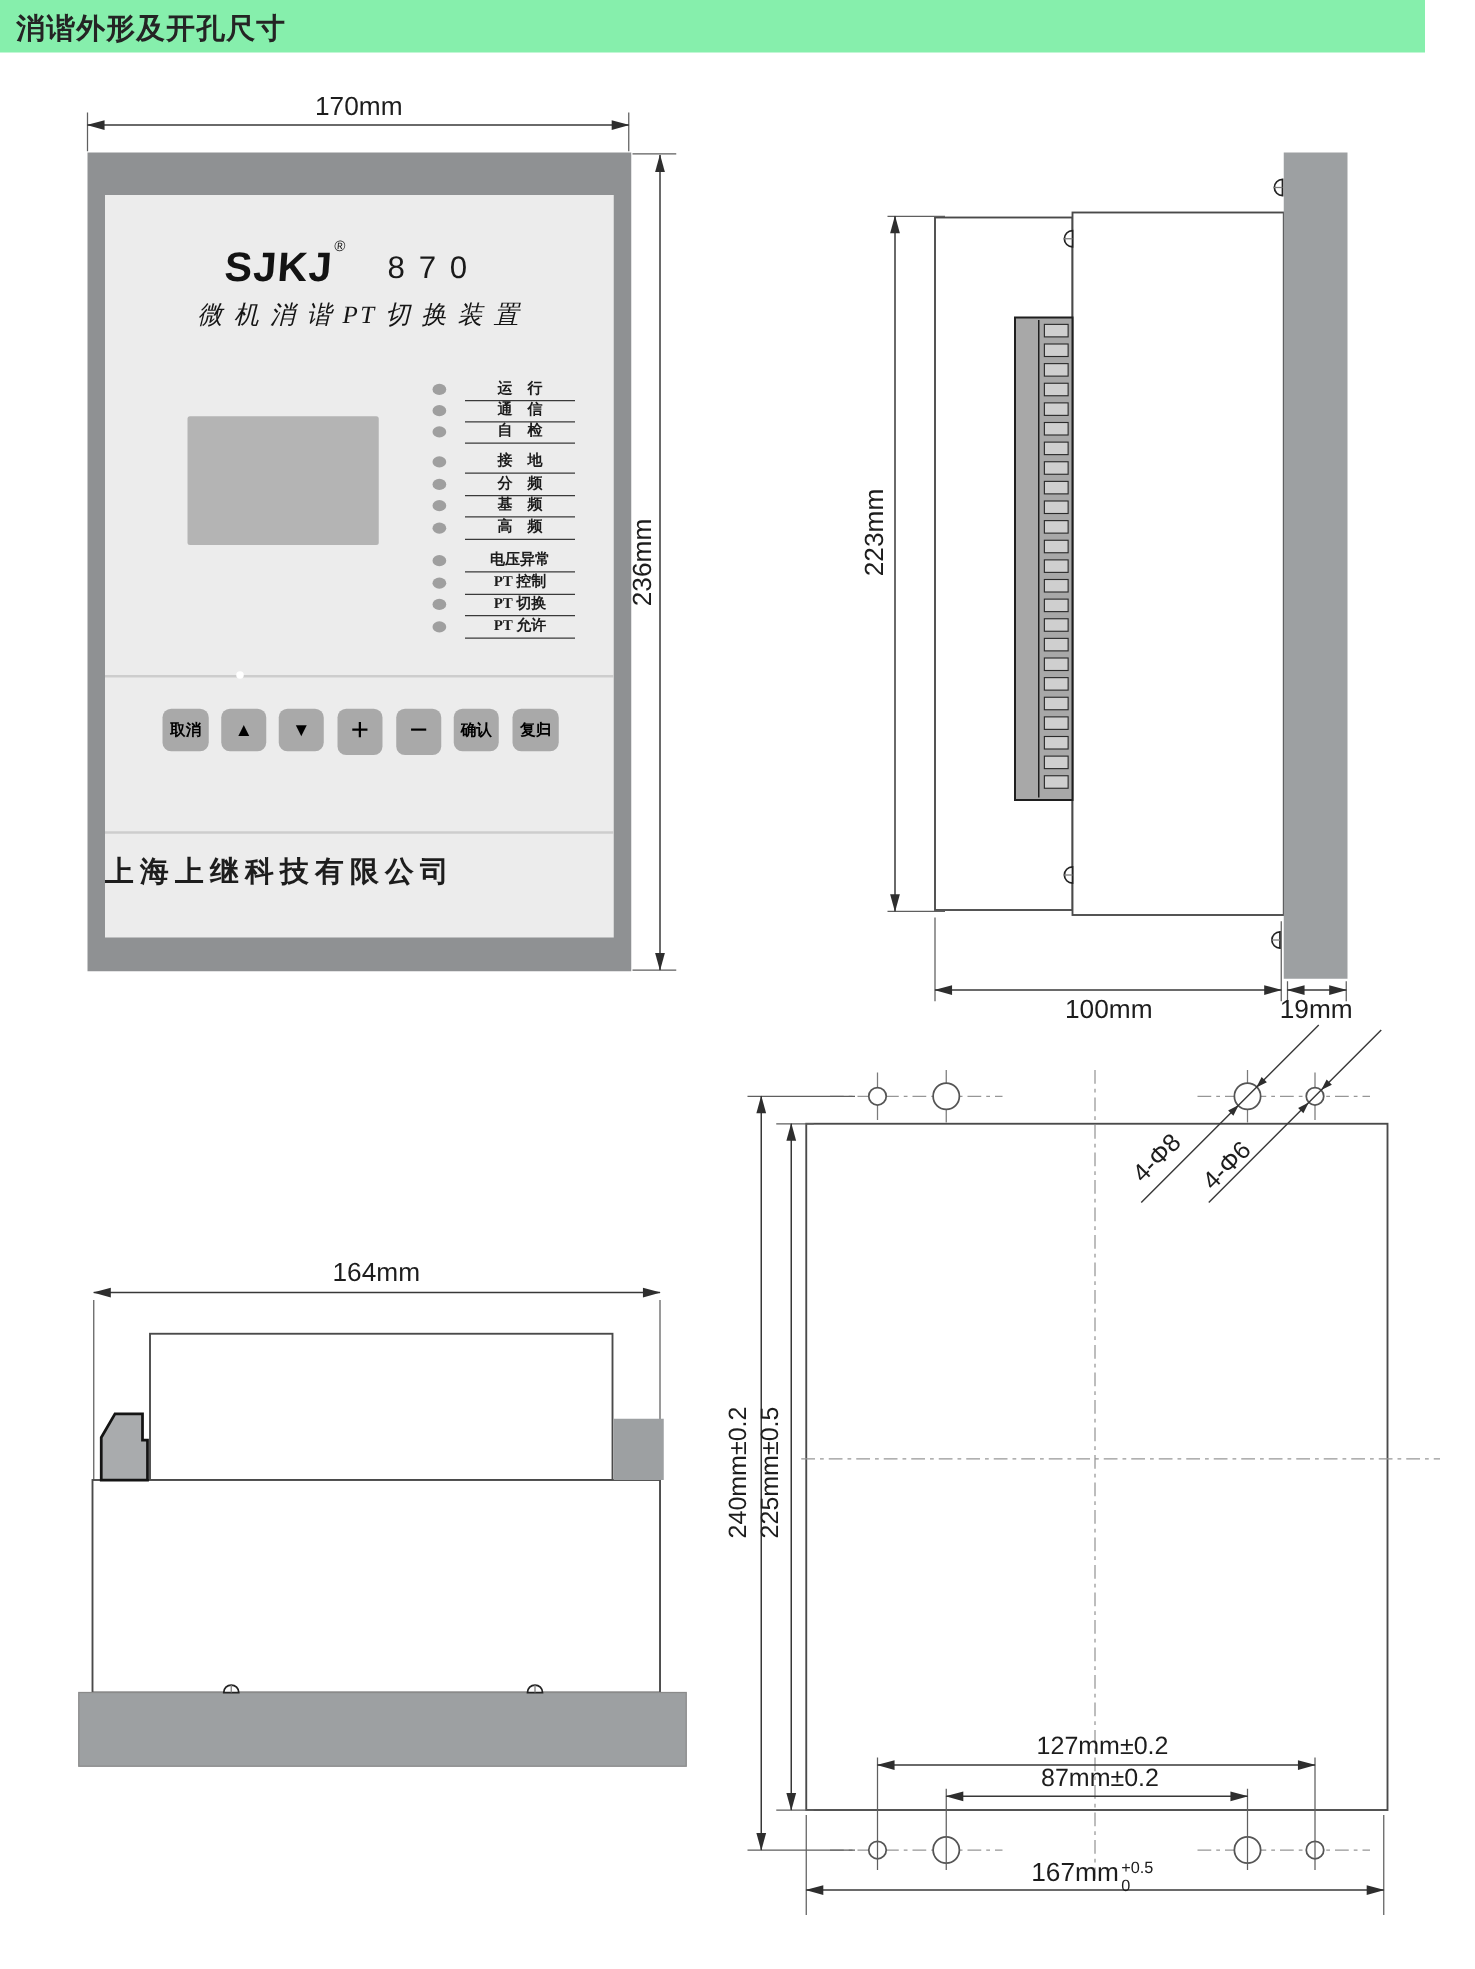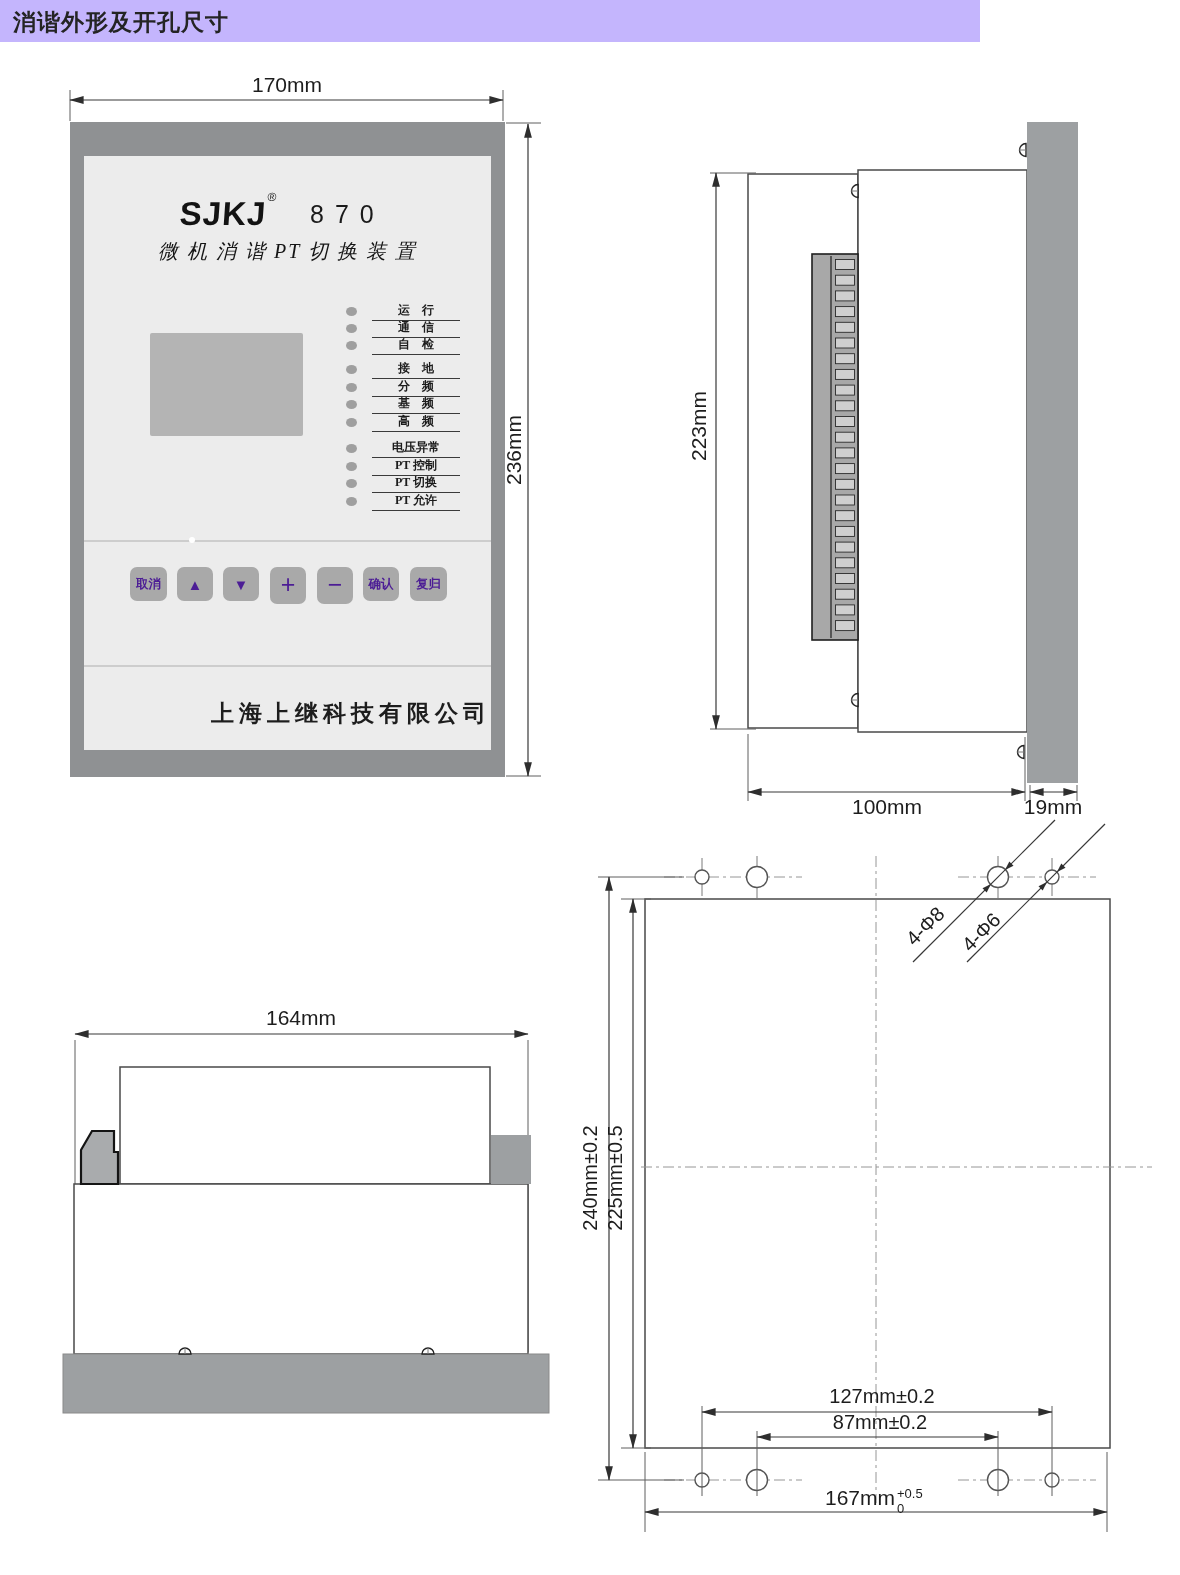--- a/index.html
+++ b/index.html
@@ -1,43 +1,43 @@
 <!DOCTYPE html>
 <html><head>
 <meta charset="utf-8">
 <style>
   html,body{margin:0;padding:0;background:#fff;}
   .canvas{position:relative;width:1180px;height:1575px;background:#fff;overflow:hidden;
           font-family:"Liberation Sans","DejaVu Sans",sans-serif;}
   
-  .hdr{position:absolute;left:0;top:0;width:980px;height:42px;background:#c4b5fd;}
+  .hdr{position:absolute;left:0;top:0;width:1140px;height:42px;background:#86efac;}
   .hdr span{position:absolute;left:13px;top:7px;font-size:23px;font-weight:700;color:#242424;letter-spacing:1px;}
   
   .device{position:absolute;left:70px;top:122px;width:435px;height:655px;background:#8f9193;}
   .face{position:absolute;left:14px;top:34px;width:407px;height:594px;background:#ececec;}
   .brand{position:absolute;left:96px;top:34px;font-size:33px;font-weight:800;color:#131313;letter-spacing:1px;transform:skewX(-4deg);}
   .brand sup{font-size:12px;font-weight:400;vertical-align:24px;letter-spacing:0;}
   .model{position:absolute;left:226px;top:44px;font-size:25px;font-weight:400;color:#1a1a1a;letter-spacing:11px;}
   .devtitle{position:absolute;left:0;top:82px;width:100%;text-align:center;font-size:20px;font-weight:400;
             color:#151515;letter-spacing:2px;font-family:"Liberation Serif","DejaVu Serif",serif;font-style:italic;}
   .screen{position:absolute;left:66px;top:177px;width:153px;height:103px;background:#b4b4b4;border-radius:2px;}
   .ledrow{position:absolute;left:262px;height:16px;display:flex;align-items:center;}
   .leddot{width:11px;height:9px;border-radius:50%;background:#9f9f9f;flex:0 0 auto;}
   .ledlabel{margin-left:15px;width:88px;text-align:center;font-size:12px;font-weight:700;color:#1c1c1c;
             border-bottom:1.6px solid #3a3a3a;padding-bottom:1px;
             font-family:"Liberation Serif","DejaVu Serif",serif;white-space:nowrap;}
   .divider{position:absolute;left:0;width:100%;height:2px;background:#cdcdcd;}
   .divdot{position:absolute;left:105px;top:381px;width:6px;height:6px;border-radius:50%;background:#fff;}
-  .key{position:absolute;top:411px;height:34px;background:#a9a9a9;border-radius:7px;color:#4c1d95;
+  .key{position:absolute;top:411px;height:34px;background:#a9a9a9;border-radius:7px;color:#000000;
        display:flex;align-items:center;justify-content:center;font-weight:700;font-size:12.5px;
        font-family:"Liberation Serif","DejaVu Serif",serif;}
   .key.tri{font-size:15px;font-family:"Liberation Sans","DejaVu Sans",sans-serif;}
   .key.sign{font-size:25px;font-weight:400;font-family:"Liberation Sans","DejaVu Sans",sans-serif;padding-bottom:3px;}
-  .company{position:absolute;left:0;top:526px;width:100%;text-align:right;font-size:23px;font-weight:700;
-           color:#1d1d1d;letter-spacing:5px;font-family:"Liberation Serif","DejaVu Serif",serif;margin-top:16px;}
+  .company{position:absolute;left:0;top:526px;width:100%;text-align:left;font-size:23px;font-weight:700;
+           color:#1d1d1d;letter-spacing:5px;font-family:"Liberation Serif","DejaVu Serif",serif;}
   
   .caption{position:absolute;left:730px;top:1524px;width:240px;text-align:center;font-size:24px;
            color:#1a1a1a;letter-spacing:3px;font-weight:500;}
   .note{position:absolute;left:58px;top:1538px;font-size:21px;color:#101010;font-weight:600;}
   
   svg.draw{position:absolute;left:0;top:0;pointer-events:none;}
   .ln{stroke:#4a4a4a;stroke-width:1.5;fill:#fff;}
   .lnn{stroke:#4a4a4a;stroke-width:1.5;fill:none;}
   .dim{stroke:#383838;stroke-width:1.2;fill:none;}
   .ext{stroke:#5f5f5f;stroke-width:1;fill:none;}

